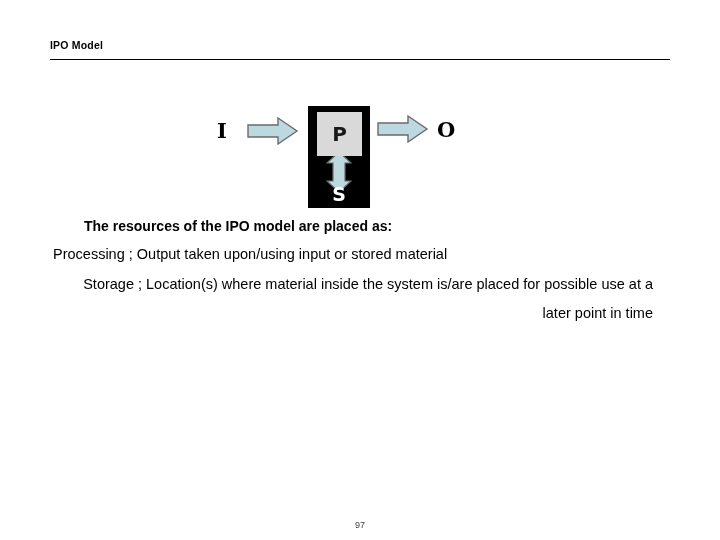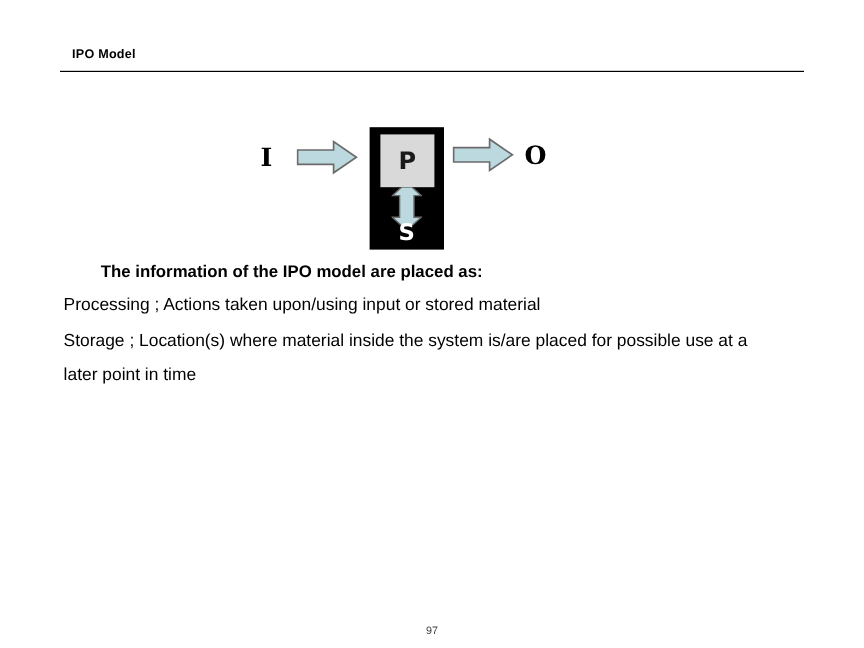--- a/index.html
+++ b/index.html
@@ -24,21 +24,20 @@
     width: 620px;
     height: 24px;
   }
   #slide-title {
     font-size: 10.5px;
     font-weight: bold;
     letter-spacing: 0.2px;
     line-height: 14px;
     color: #000000;
     white-space: nowrap;
-    margin-left: 10px;
   }
   #header-rule {
     position: absolute;
     left: 0;
     top: 21px;
     width: 620px;
     height: 1px;
     background: #000000;
   }
 
@@ -160,20 +159,21 @@
   }
   #intro-line .emph { font-weight: bold; }
   #input-line {
     padding-left: 3px;
     width: 575px;
     white-space: normal;
   }
   #storage-line {
     width: 600px;
     white-space: normal;
+    text-align: right;
   }
 
   
   #page-number {
     position: absolute;
     left: 0;
     top: 520px;
     width: 720px;
     text-align: center;
     font-family: "Liberation Sans", sans-serif;
@@ -218,22 +218,22 @@
     <svg width="52" height="30" viewBox="0 0 52 30" xmlns="http://www.w3.org/2000/svg">
       <polygon points="1,9 31,9 31,2 50,15 31,28 31,21 1,21" fill="#bcd9df" stroke="#6b6b6b" stroke-width="1.4"></polygon>
     </svg>
   </div>
 
   <div class="ipo-letter" id="ipo-letter-o">O</div>
 </div>
 
 <div id="body-text">
 
-  <div class="body-line" id="intro-line"><span>The information of the </span><span class="emph">IPO</span><span> model are placed as:</span></div>
-
-
-  <div class="body-line">Processing ; Actions taken upon/using input or stored material</div>
+  <div class="body-line" id="intro-line"><span>The resources of the </span><span class="emph">IPO</span><span> model are placed as:</span></div>
+
+
+  <div class="body-line">Processing ; Output taken upon/using input or stored material</div>
 
 
   <div class="body-para" id="storage-line">Storage ; Location(s) where material inside the system is/are placed for possible use at a later point in time</div>
 </div>
 
 <div id="page-number">97</div>
 
 </body></html>

